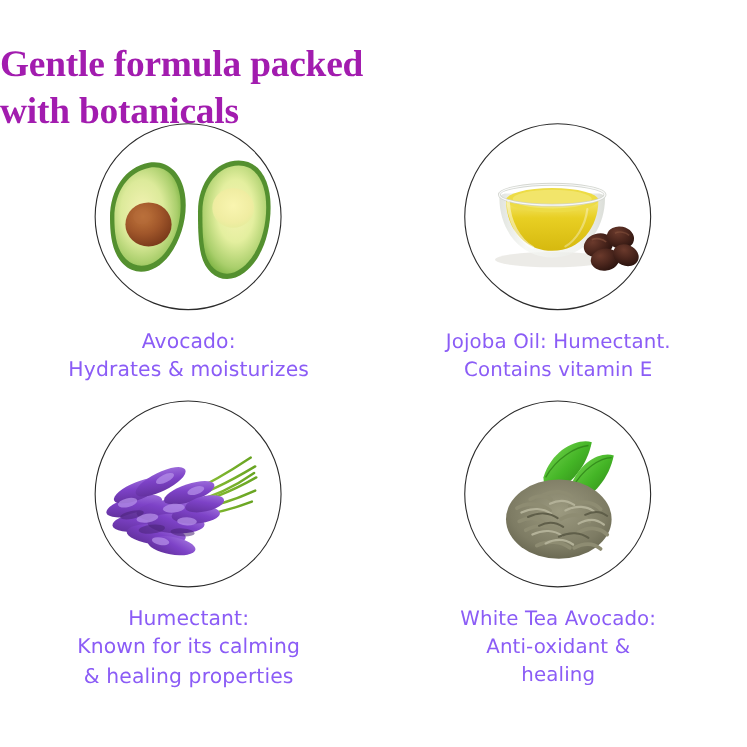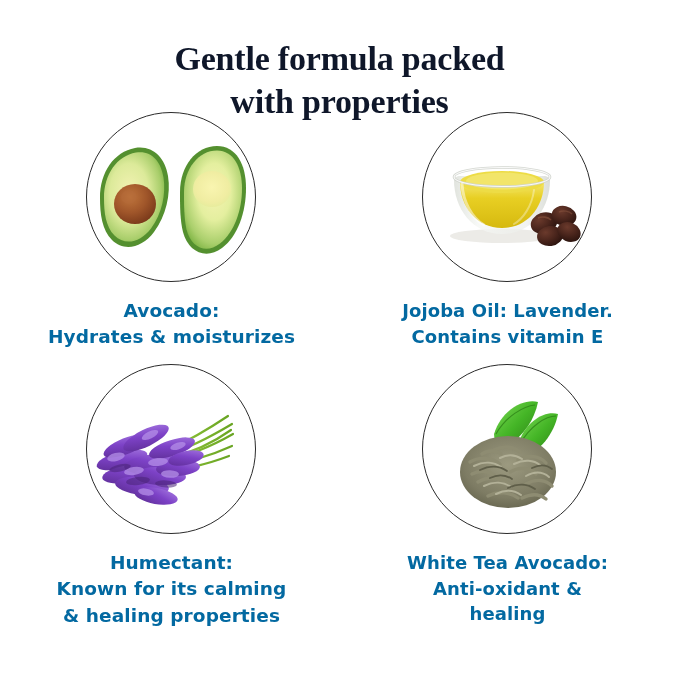--- a/index.html
+++ b/index.html
@@ -22,27 +22,27 @@
     position: relative;
     background: #ffffff;
   }
 
   
   .title {
     position: absolute;
     left: 0;
     top: 38px;
     width: 679px;
-    text-align: center;
+    text-align: left;
     font-family: "Liberation Serif", "DejaVu Serif", serif;
     font-weight: bold;
     font-size: 34px;
     line-height: 1.26;
     letter-spacing: -0.2px;
-    color: #0f172a;
+    color: #a21caf;
   }
   .title-line { display: block; white-space: nowrap; }
 
   
   .grid {
     position: absolute;
     left: 0;
     top: 112px;
     width: 679px;
     height: 560px;
@@ -75,39 +75,39 @@
   .circle-art {
     position: absolute;
     left: 0; top: 0;
     width: 172px;
     height: 172px;
   }
 
   .caption {
     margin-top: 14px;
     font-family: "DejaVu Sans", sans-serif;
-    font-weight: 700;
+    font-weight: 400;
     font-size: 18.5px;
     line-height: 1.42;
-    color: #0369a1;
+    color: #8b5cf6;
     letter-spacing: 0.1px;
   }
   .caption .cap-line { display: block; white-space: nowrap; }
 
   .cap-tr { font-size: 18px; }
   .cap-br { font-size: 18px; }
 </style>
 </head>
 <body>
 
 <div class="infographic">
 
   <div class="title">
     <span class="title-line">Gentle formula packed</span>
-    <span class="title-line">with properties</span>
+    <span class="title-line">with botanicals</span>
   </div>
 
   <div class="grid">
 
     <div class="card card-tl">
       <div class="circle-wrap">
         <div class="circle-ring"></div>
         <svg class="circle-art" viewBox="0 0 172 172">
           <defs>
             <radialGradient id="avoFleshL" cx="42%" cy="45%" r="62%">
@@ -196,21 +196,21 @@
             <ellipse cx="122" cy="111" rx="13.5" ry="10.5" fill="url(#seedGrad)" transform="rotate(-18 122 111)"></ellipse>
             <ellipse cx="142" cy="104" rx="12.5" ry="10" fill="url(#seedGrad)" transform="rotate(12 142 104)"></ellipse>
             <ellipse cx="128" cy="124" rx="13" ry="10" fill="url(#seedGrad)" transform="rotate(-8 128 124)"></ellipse>
             <ellipse cx="147" cy="120" rx="12" ry="9.5" fill="url(#seedGrad)" transform="rotate(24 147 120)"></ellipse>
             <path d="M116 106 C120 104 126 105 129 108" stroke="#8a5540" stroke-width="1.6" fill="none" opacity="0.6"></path>
             <path d="M137 100 C141 98 147 99 150 102" stroke="#8a5540" stroke-width="1.4" fill="none" opacity="0.5"></path>
           </g>
         </svg>
       </div>
       <div class="caption cap-tr">
-        <span class="cap-line">Jojoba Oil: Lavender.</span>
+        <span class="cap-line">Jojoba Oil: Humectant.</span>
         <span class="cap-line">Contains vitamin E</span>
       </div>
     </div>
 
     <div class="card card-bl">
       <div class="circle-wrap">
         <div class="circle-ring"></div>
         <svg class="circle-art" viewBox="0 0 172 172">
           <defs>
             <linearGradient id="stemGrad" x1="0" y1="0" x2="1" y2="0">

